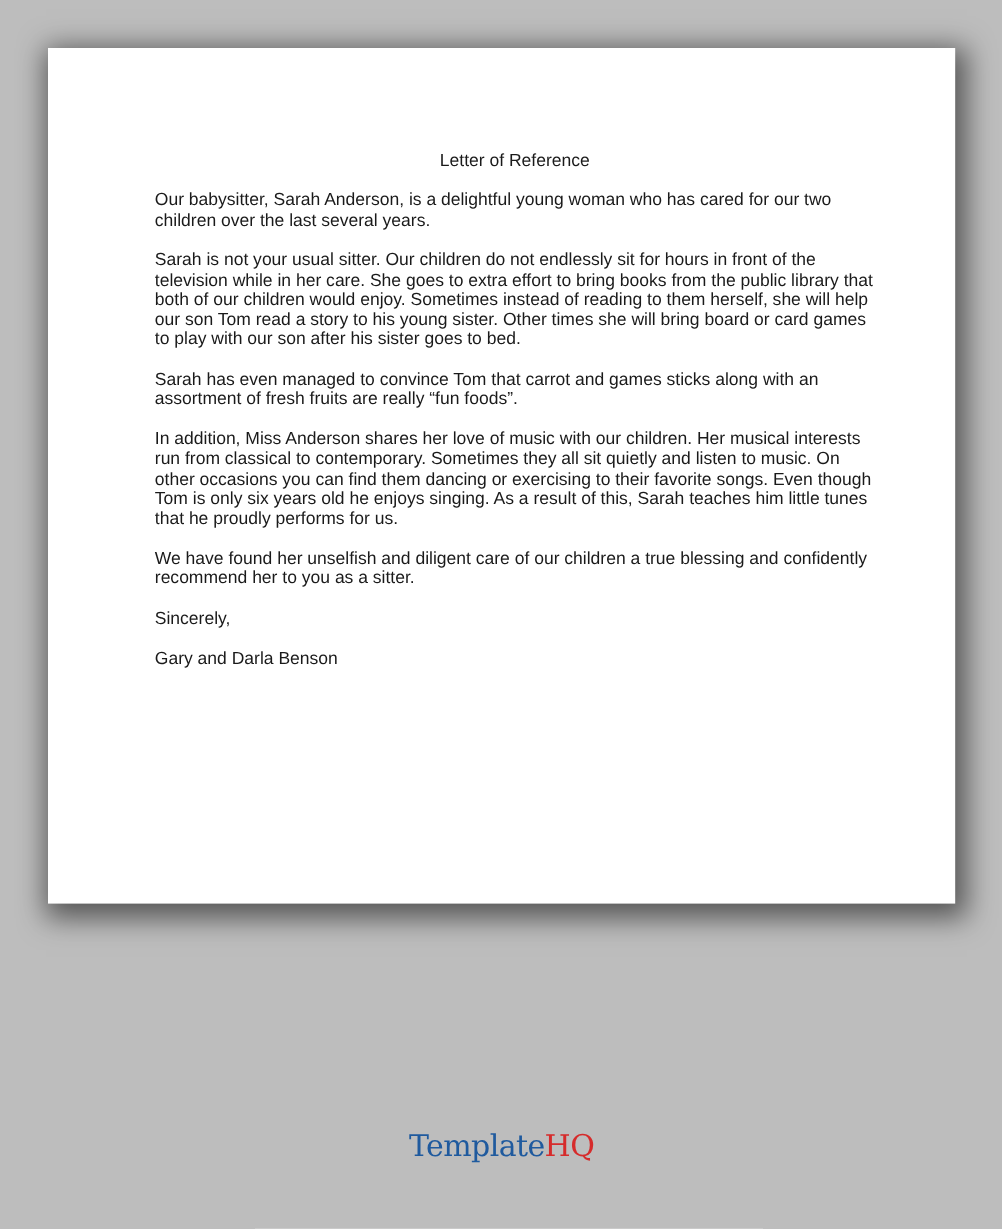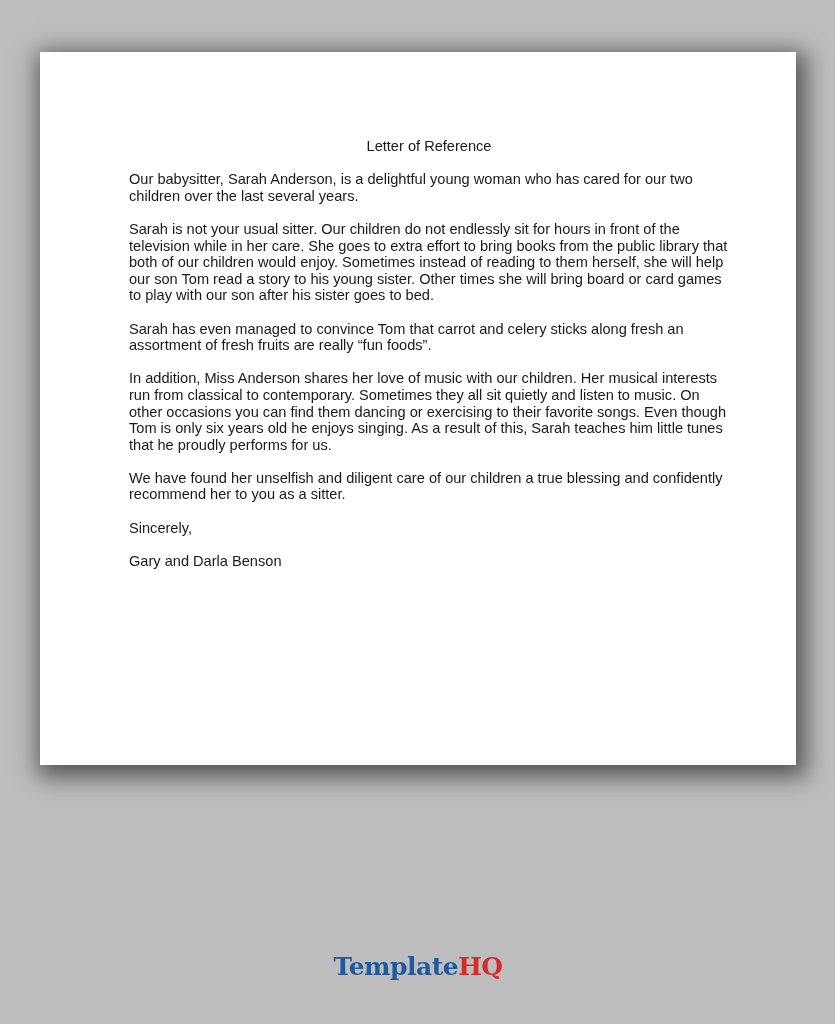--- a/index.html
+++ b/index.html
@@ -4,56 +4,56 @@
 <style>
   html, body { margin: 0; padding: 0; }
   body {
     width: 835px; height: 1024px;
     background: #bdbdbd;
     position: relative; overflow: hidden;
     font-family: "Liberation Sans", sans-serif;
   }
   .page {
     position: absolute;
-    left: 40px; top: 52px;
+    left: 40px; top: 40px;
     width: 756px; height: 713px;
     background: #ffffff;
     box-shadow: 4px 6px 22px 6px rgba(0,0,0,0.55);
   }
   .letter {
     position: absolute;
     left: 89px; top: 86px;
     width: 600px;
     color: #1a1a1a;
     font-size: 14.6px;
     line-height: 16.6px;
   }
   .title { text-align: center; margin: 0 0 17px 0; }
   .letter p { margin: 0 0 16.6px 0; }
   .logo {
     position: absolute;
     left: 0; right: 0; top: 900px;
     text-align: center;
     font-family: "DejaVu Serif", serif;
-    font-weight: bold;
+    font-weight: normal;
     font-size: 25px;
     letter-spacing: -0.5px;
   }
   .logo .a { color: #1f5a9e; }
   .logo .b { color: #d62b2b; }
 </style>
 </head>
 <body>
 
 <div class="page">
   <div class="letter">
     <p class="title">Letter of Reference</p>
     <p>Our babysitter, Sarah Anderson, is a delightful young woman who has cared for our two children over the last several years.</p>
     <p>Sarah is not your usual sitter. Our children do not endlessly sit for hours in front of the television while in her care. She goes to extra effort to bring books from the public library that both of our children would enjoy. Sometimes instead of reading to them herself, she will help our son Tom read a story to his young sister.  Other times she will bring board or card games to play with our son after his sister goes to bed.</p>
-    <p>Sarah has even managed to convince Tom that carrot and celery sticks along fresh an assortment of fresh fruits are really “fun foods”.</p>
+    <p>Sarah has even managed to convince Tom that carrot and games sticks along with an assortment of fresh fruits are really “fun foods”.</p>
     <p>In addition, Miss Anderson shares her love of music with our children. Her musical interests run from classical to contemporary. Sometimes they all sit quietly and listen to music. On other occasions you can find them dancing or exercising to their favorite songs. Even though Tom is only six years old he enjoys singing. As a result of this, Sarah teaches him little tunes that he proudly performs for us.</p>
     <p>We have found her unselfish and diligent care of our children a true blessing and confidently recommend her to you as a sitter.</p>
     <p>Sincerely,</p>
     <p>Gary and Darla Benson</p>
   </div>
   <div class="logo">
     <span class="a">Template</span><span class="b">HQ</span>
   </div>
 </div>
 

